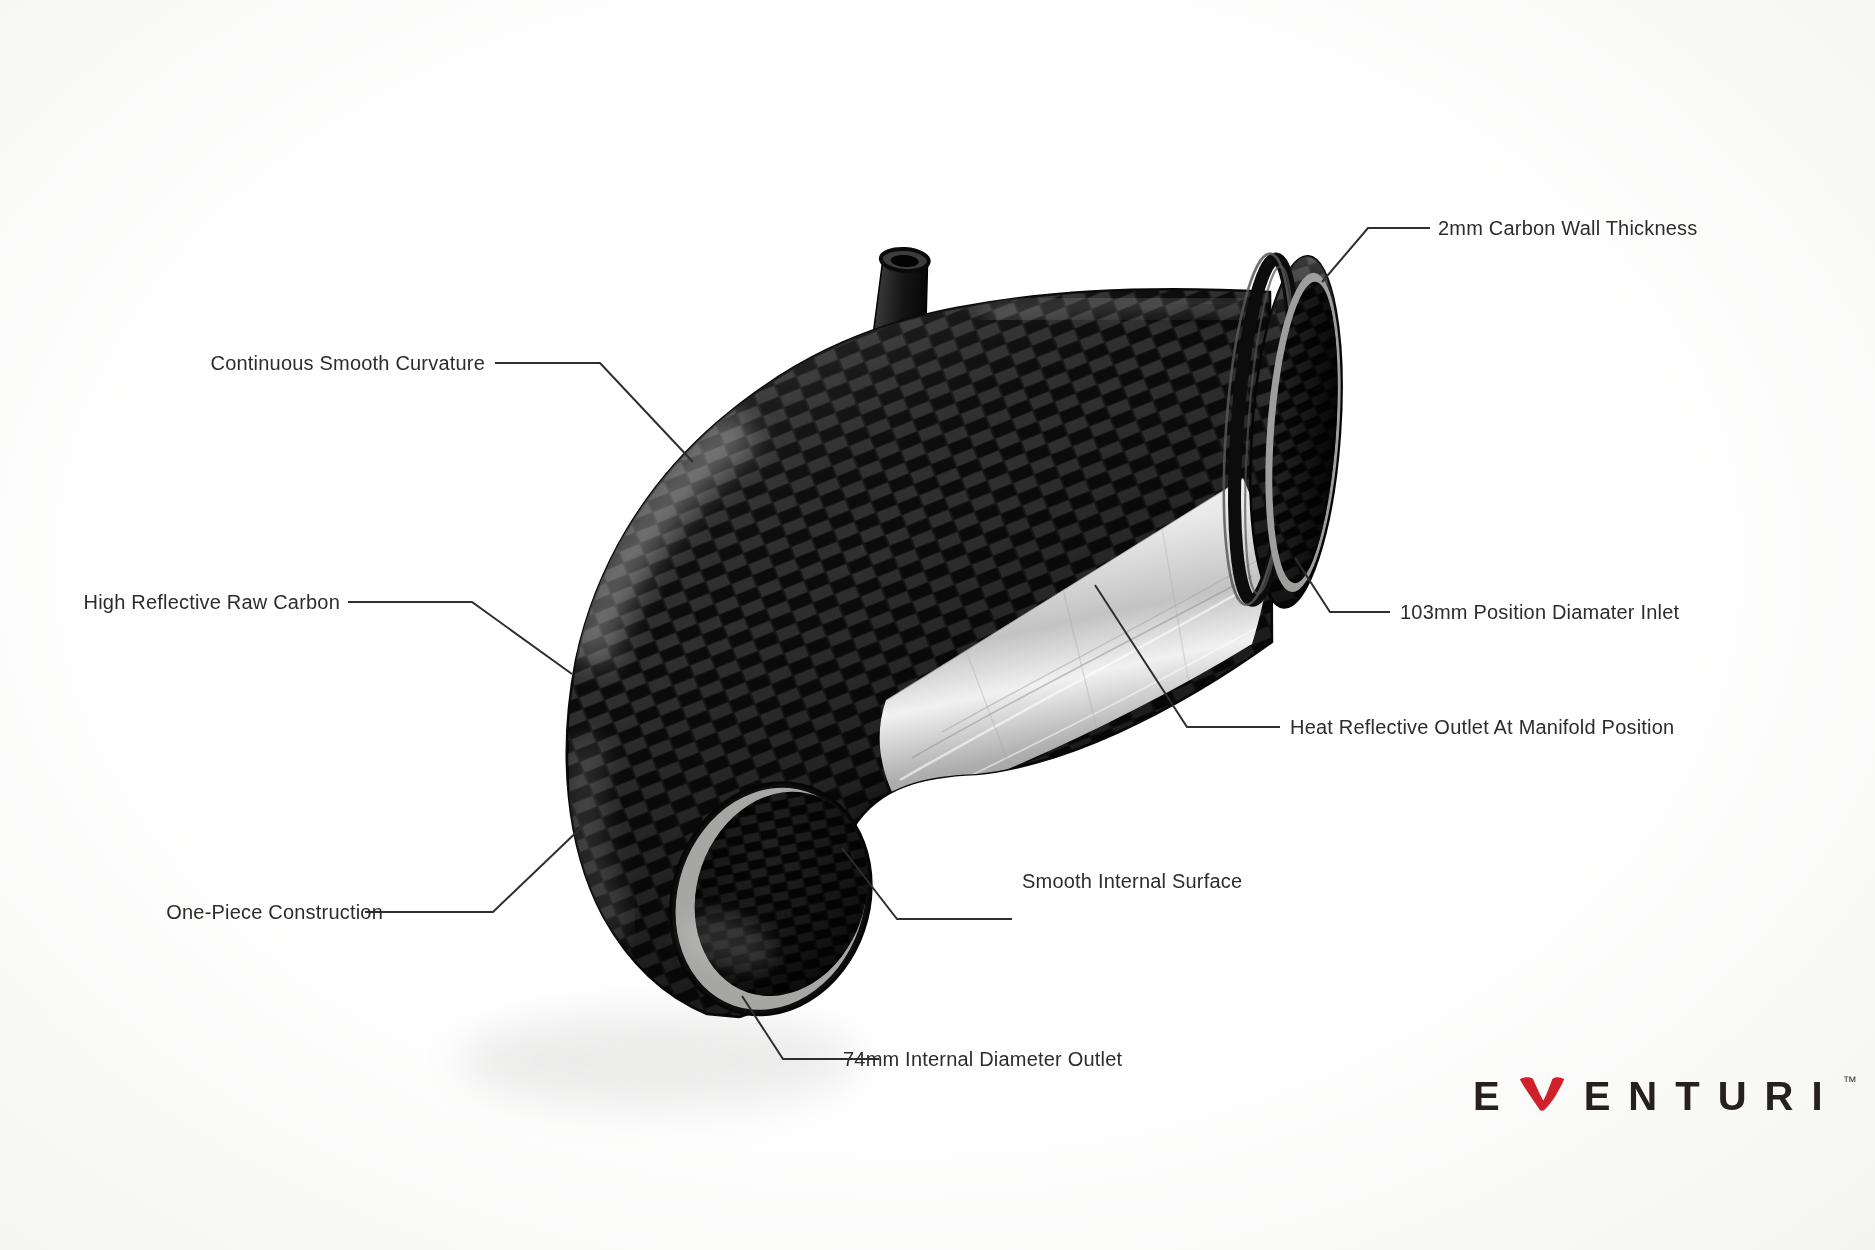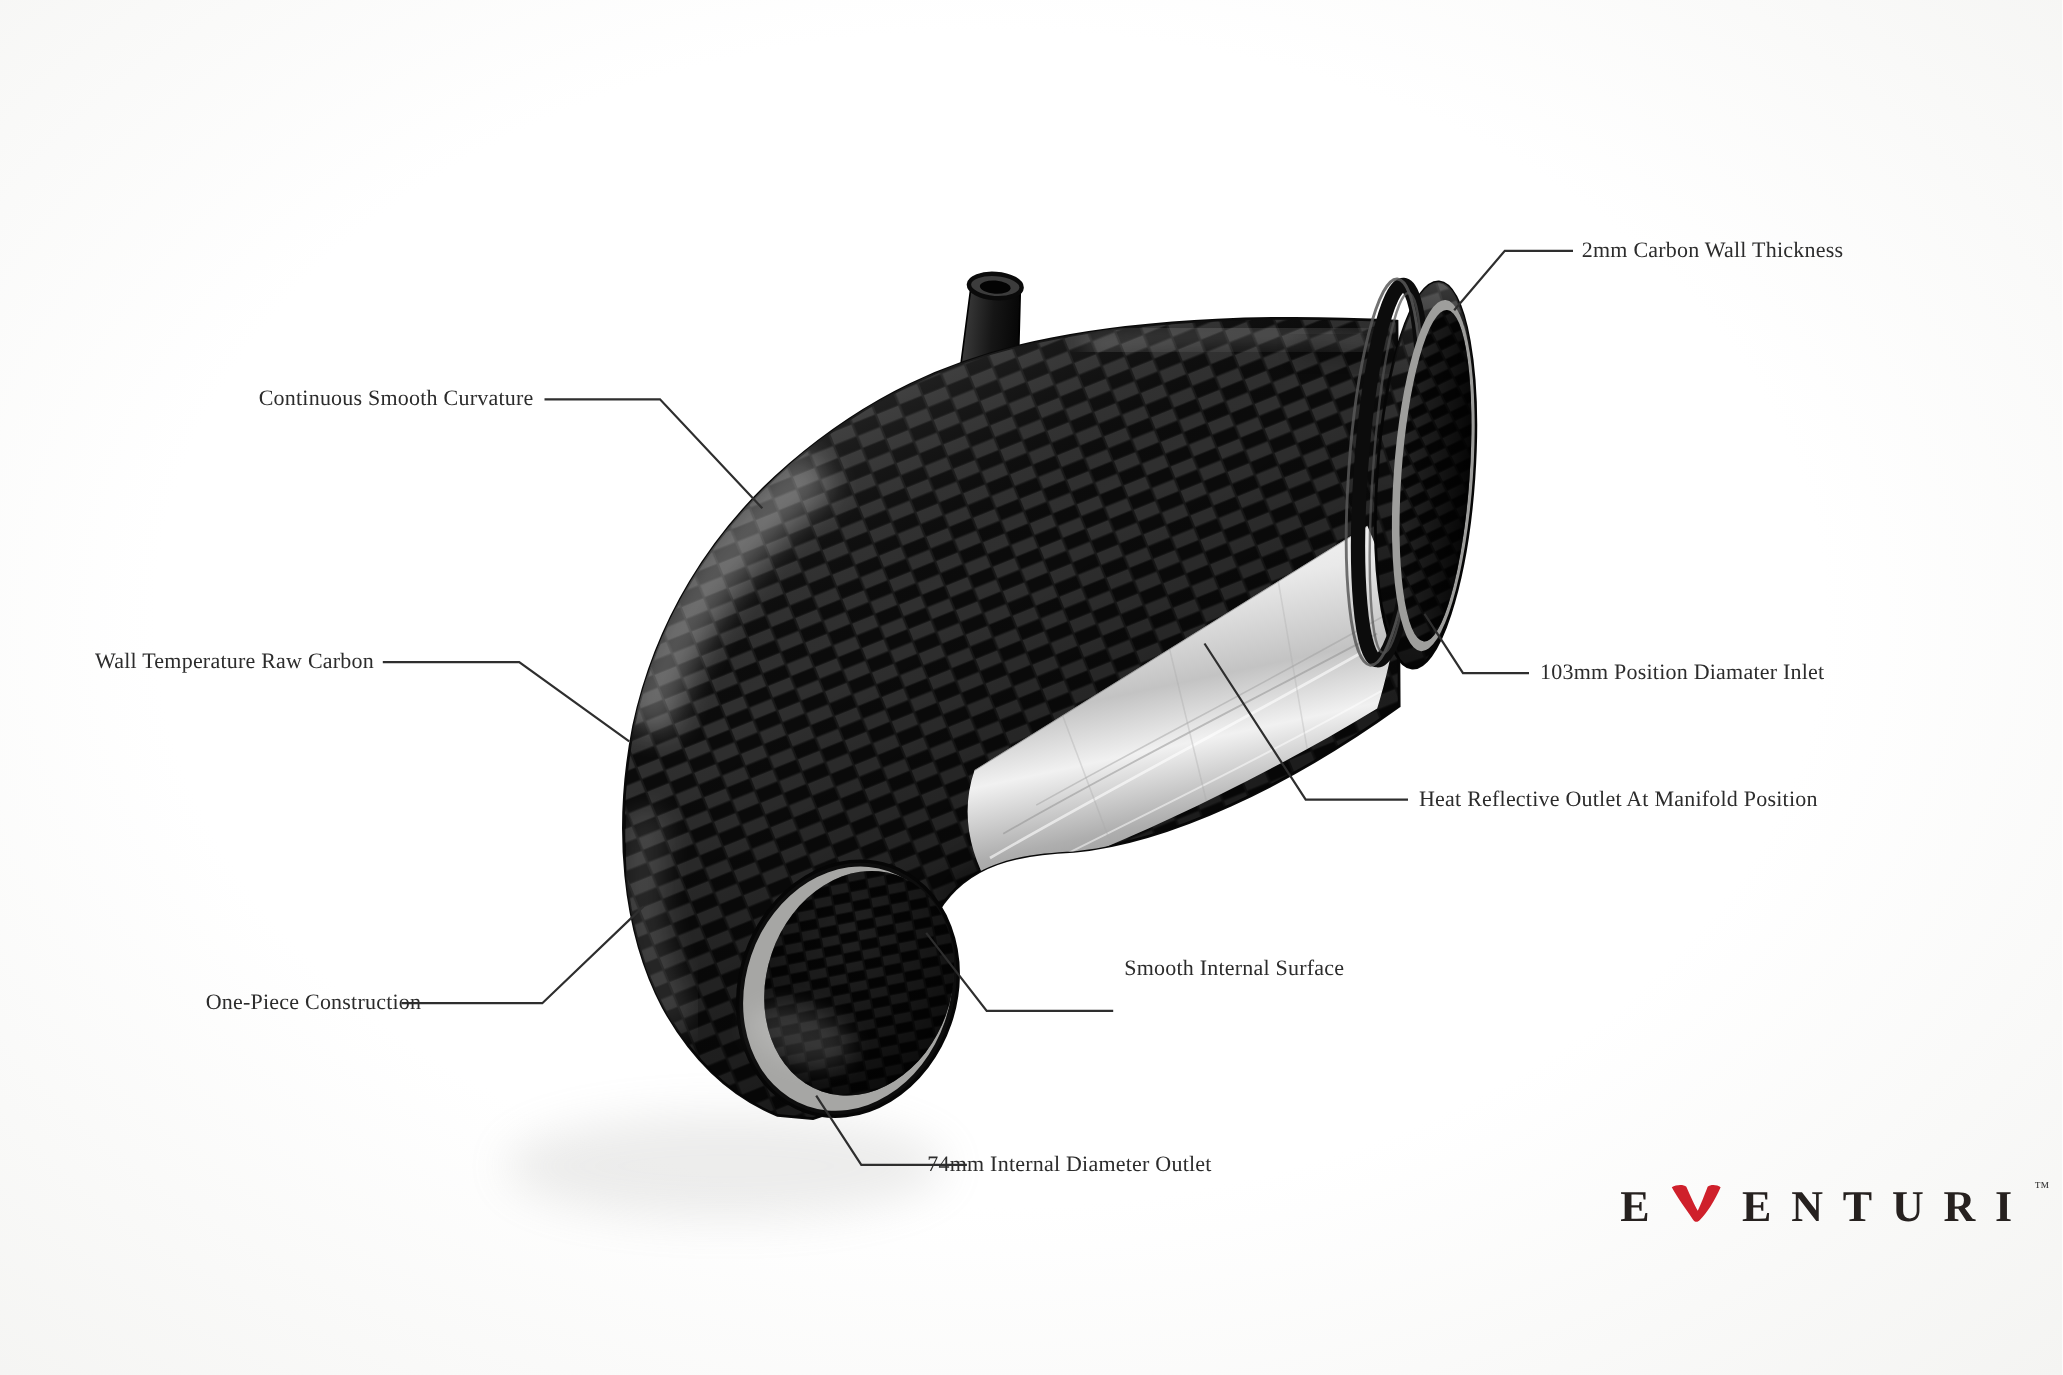--- a/index.html
+++ b/index.html
@@ -1,19 +1,19 @@
 <!DOCTYPE html>
 <html><head>
 <meta charset="utf-8">
 <style>
   html,body{margin:0;padding:0;background:#ffffff;}
   .stage{
     position:relative;width:1875px;height:1250px;overflow:hidden;
     background:radial-gradient(ellipse at 48% 45%, #ffffff 55%, #f4f4f2 100%);
-    font-family:Liberation Serif, serif;
+    font-family:Liberation Sans, sans-serif;
   }
   .scene-svg{position:absolute;left:0;top:0;}
   .callout{
     position:absolute;transform:translateY(-50%);
     font-size:20px;color:#2c2c2c;white-space:nowrap;letter-spacing:.2px;
   }
   .callout.align-right{text-align:left;}
   .brand{position:absolute;left:1473px;top:1068px;}
   .model-line{font-size:23px;color:#414141;letter-spacing:.5px;}
   .logo-row{display:flex;align-items:flex-end;margin-top:9px;}
@@ -176,21 +176,21 @@
       <polyline points="585,824 493,912 365,912"></polyline>
       <polyline points="742,996 783,1059 879,1059"></polyline>
       <polyline points="842,848 897,919 1012,919"></polyline>
       <polyline points="1095,585 1187,727 1280,727"></polyline>
       <polyline points="1295,558 1330,612 1390,612"></polyline>
     </g>
   </svg>
 
   <div class="callout" style="left:1438px;top:228px">2mm Carbon Wall Thickness</div>
   <div class="callout align-right" style="right:1390px;top:363px">Continuous Smooth Curvature</div>
-  <div class="callout align-right" style="right:1535px;top:602px">Wall Temperature Raw Carbon</div>
+  <div class="callout align-right" style="right:1535px;top:602px">High Reflective Raw Carbon</div>
   <div class="callout align-right" style="right:1492px;top:912px">One-Piece Construction</div>
   <div class="callout" style="left:843px;top:1059px">74mm Internal Diameter Outlet</div>
   <div class="callout" style="left:1022px;top:881px">Smooth Internal Surface</div>
   <div class="callout" style="left:1290px;top:727px">Heat Reflective Outlet At Manifold Position</div>
   <div class="callout" style="left:1400px;top:612px">103mm Position Diamater Inlet</div>
 
   <div class="brand">
     <div class="logo-row">
       <span class="logo-letter logo-first">E</span>
       <svg class="logo-v" viewBox="0 0 100 72">

